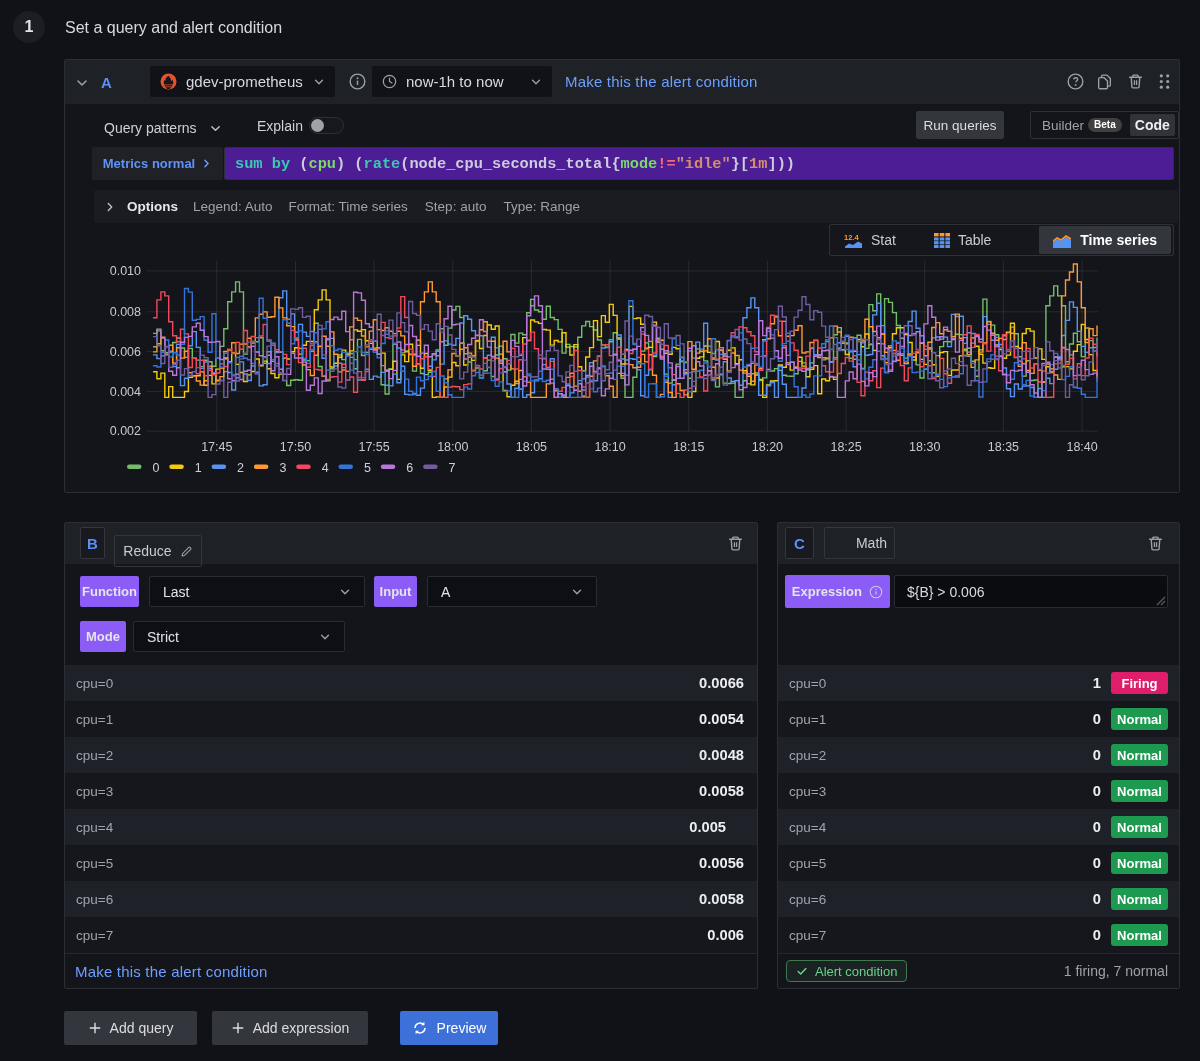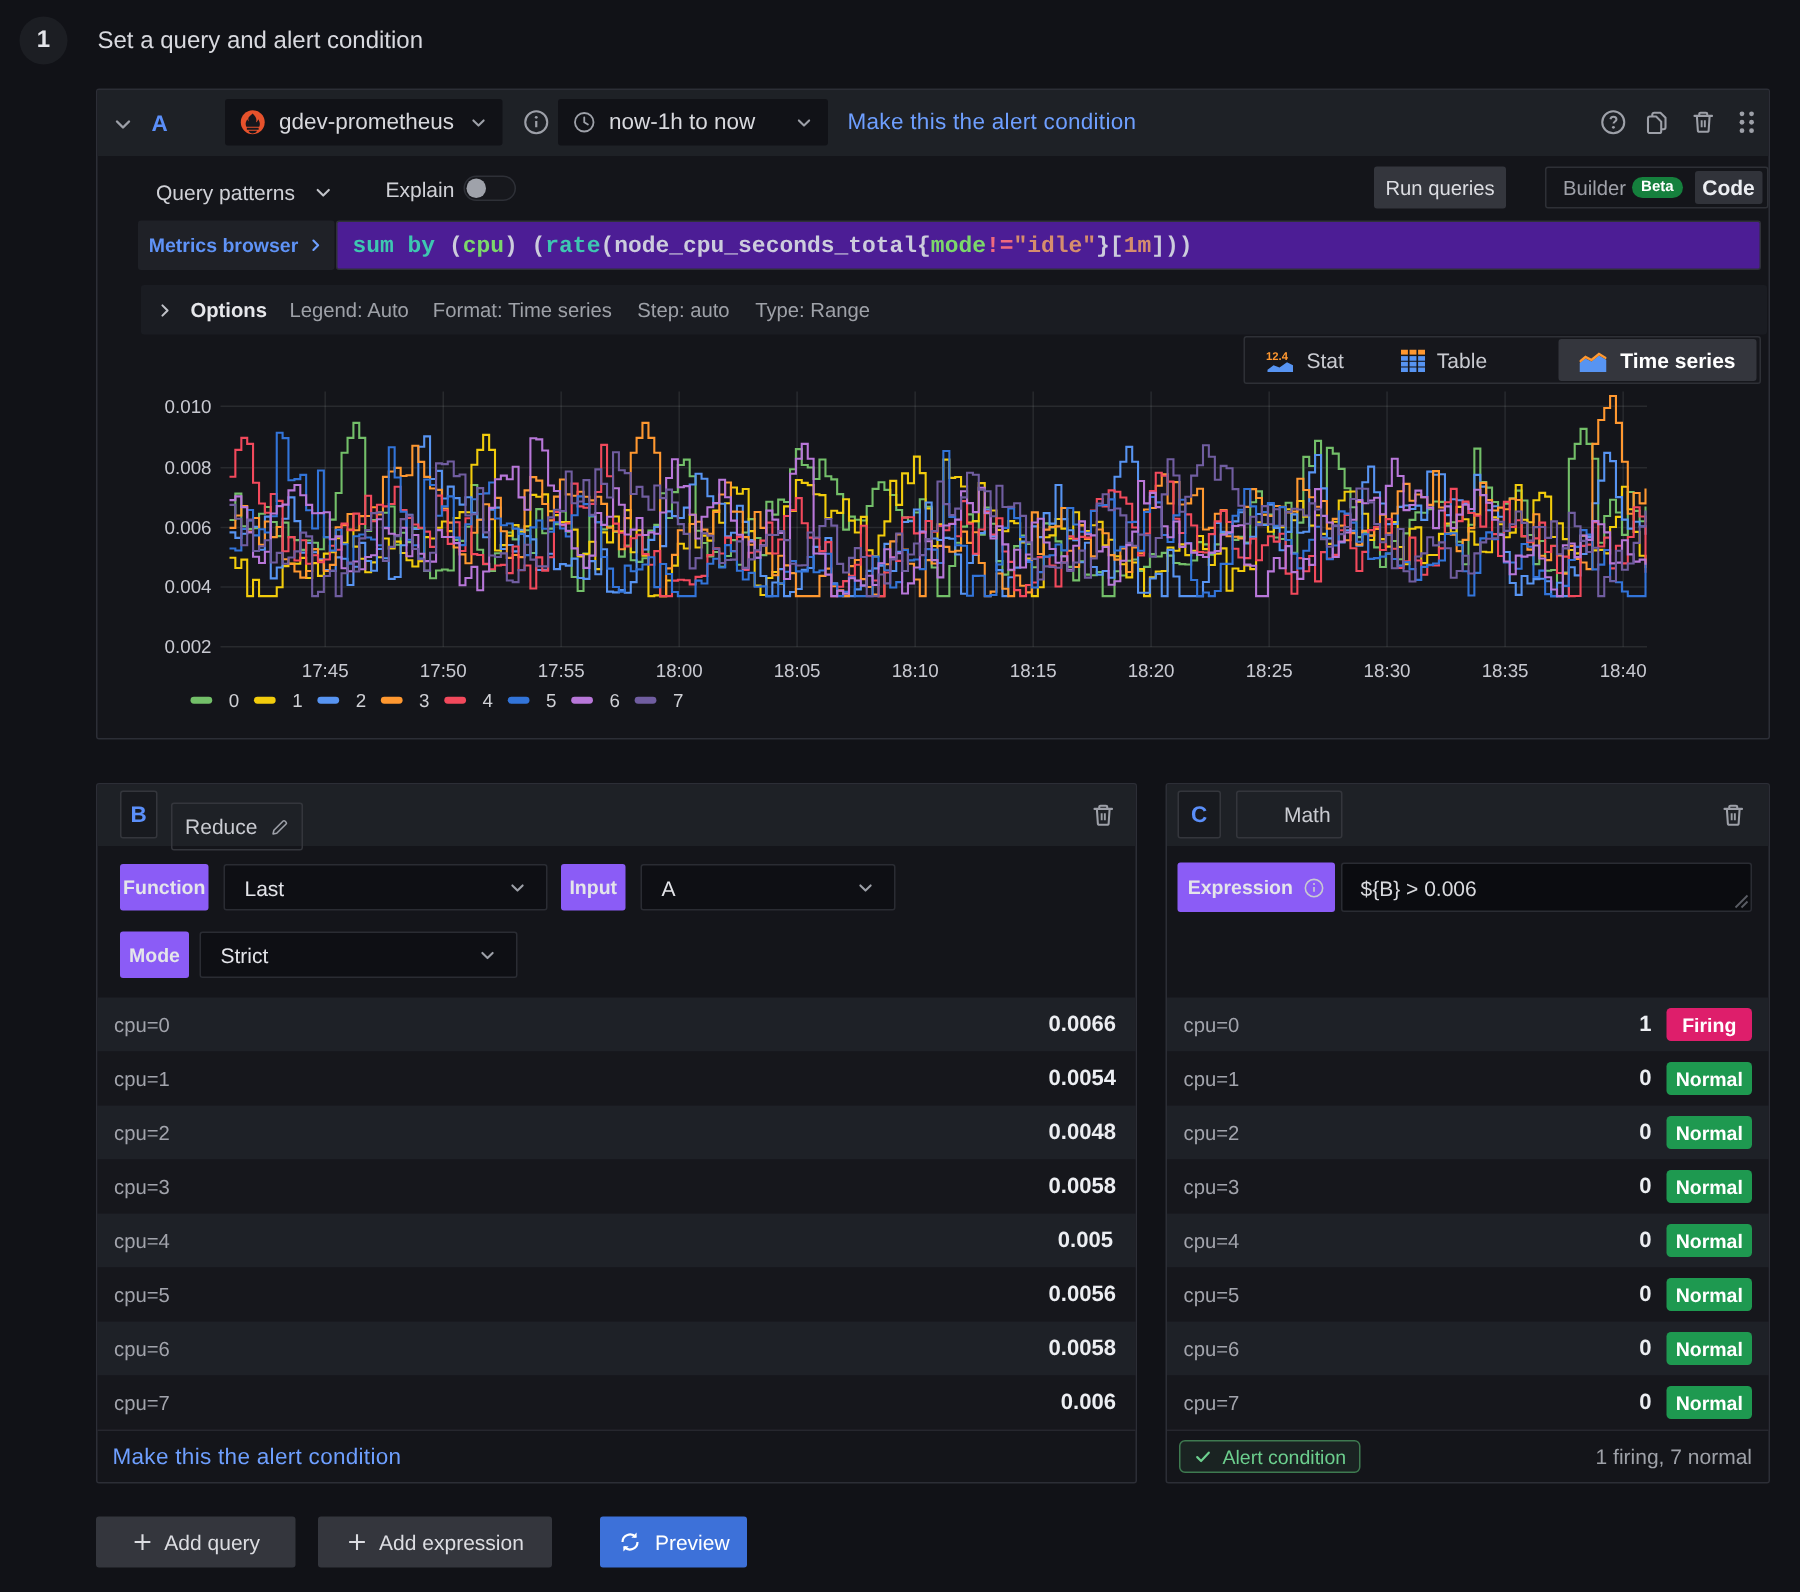--- a/index.html
+++ b/index.html
@@ -86,29 +86,29 @@
       </svg>
 </div>
 <div class="abs" style="left:192px;top:58px;font-size:14px;color:#d0d1d7;">Explain</div>
 <div class="abs" style="left:244px;top:57px;width:35px;height:17px;border-radius:9px;background:#17181d;border:1px solid #2e3037;">
       <div style="position:absolute;left:1px;top:1px;width:13px;height:13px;border-radius:50%;background:#9fa2aa;"></div>
     </div>
 <div class="abs gbtn" style="left:851px;top:51px;width:88px;height:28px;font-size:13.5px;">Run queries</div>
 <div class="abs flex" style="left:965px;top:51px;width:149px;height:28px;border:1px solid #2e3036;border-radius:2px;">
   <div class="flex" style="padding:0 8px 0 11px;height:100%;">
         <span style="font-size:13.5px;color:#9ea0a8;">Builder</span>
-        <span style="margin-left:4px;background:#15803d;color:#fff;font-size:10px;font-weight:700;padding:1px 6px 2px;border-radius:7px;text-align:right;">Beta</span>
+        <span style="margin-left:4px;background:#404040;color:#fff;font-size:10px;font-weight:700;padding:1px 6px 2px;border-radius:7px;text-align:right;">Beta</span>
       </div>
   <div class="flex" style="margin-left:auto;width:49px;height:22px;margin-right:3px;border-radius:2px;background:#31333a;justify-content:center;">
         <span style="font-size:14px;font-weight:700;color:#eceef2;">Code</span>
       </div>
 </div>
 
 <div class="abs flex" style="left:27px;top:87px;width:131px;height:33px;background:#1f2127;border-radius:2px;justify-content:center;">
-  <span style="font-size:13px;font-weight:700;color:#5f93f7;">Metrics browser</span>
+  <span style="font-size:13px;font-weight:700;color:#5f93f7;">Metrics normal</span>
   <svg style="margin-left:6px" width="11" height="11" viewBox="0 0 14 14" fill="none">
         <path d="M5 3l4 4-4 4" stroke="#6e9fff" stroke-width="1.8" stroke-linecap="round" stroke-linejoin="round"></path>
       </svg>
 </div>
 <div class="abs flex" style="left:159px;top:87px;width:950px;height:33px;background:#4c1d95;border:1px solid #2f3138;border-radius:2px;font-family:'Liberation Mono',monospace;font-size:15.3px;font-weight:700;padding-left:10px;white-space:pre;">
 <span style="color:#3ec7b1">sum</span><span style="color:#ccccdc"> </span><span style="color:#3ec7b1">by</span><span style="color:#ccccdc"> (</span><span style="color:#7cd86a">cpu</span><span style="color:#ccccdc">) (</span><span style="color:#3ec7b1">rate</span><span style="color:#ccccdc">(node_cpu_seconds_total{</span><span style="color:#7cd86a">mode</span><span style="color:#f06a7e">!=</span><span style="color:#d68d6d">"idle"</span><span style="color:#ccccdc">}[</span><span style="color:#d68d6d">1m</span><span style="color:#ccccdc">]))</span>
 </div>
 <div class="abs flex" style="left:29px;top:130px;width:1084px;height:33px;background:#1a1c22;border-radius:2px;padding-left:10px;">
   <svg width="12" height="12" viewBox="0 0 14 14" fill="none">
         <path d="M5 3l4 4-4 4" stroke="#c0c2c8" stroke-width="1.6" stroke-linecap="round" stroke-linejoin="round"></path>
@@ -194,21 +194,21 @@
 <div class="abs flex" style="left:0;top:214px;width:692px;height:36px;background:#1e2127;">
       <span class="rowlbl" style="margin-left:11px;">cpu=2</span>
       <span class="rowval" style="margin-left:auto;margin-right:13px;">0.0048</span>
     </div>
 <div class="abs flex" style="left:0;top:250px;width:692px;height:36px;background:#16171c;">
       <span class="rowlbl" style="margin-left:11px;">cpu=3</span>
       <span class="rowval" style="margin-left:auto;margin-right:13px;">0.0058</span>
     </div>
 <div class="abs flex" style="left:0;top:286px;width:692px;height:36px;background:#1e2127;">
       <span class="rowlbl" style="margin-left:11px;">cpu=4</span>
-      <span class="rowval" style="margin-left:auto;margin-right:15px;">0.005</span>
+      <span class="rowval" style="margin-left:auto;margin-right:31px;">0.005</span>
     </div>
 <div class="abs flex" style="left:0;top:322px;width:692px;height:36px;background:#16171c;">
       <span class="rowlbl" style="margin-left:11px;">cpu=5</span>
       <span class="rowval" style="margin-left:auto;margin-right:13px;">0.0056</span>
     </div>
 <div class="abs flex" style="left:0;top:358px;width:692px;height:36px;background:#1e2127;">
       <span class="rowlbl" style="margin-left:11px;">cpu=6</span>
       <span class="rowval" style="margin-left:auto;margin-right:13px;">0.0058</span>
     </div>
 <div class="abs flex" style="left:0;top:394px;width:692px;height:36px;background:#16171c;">

